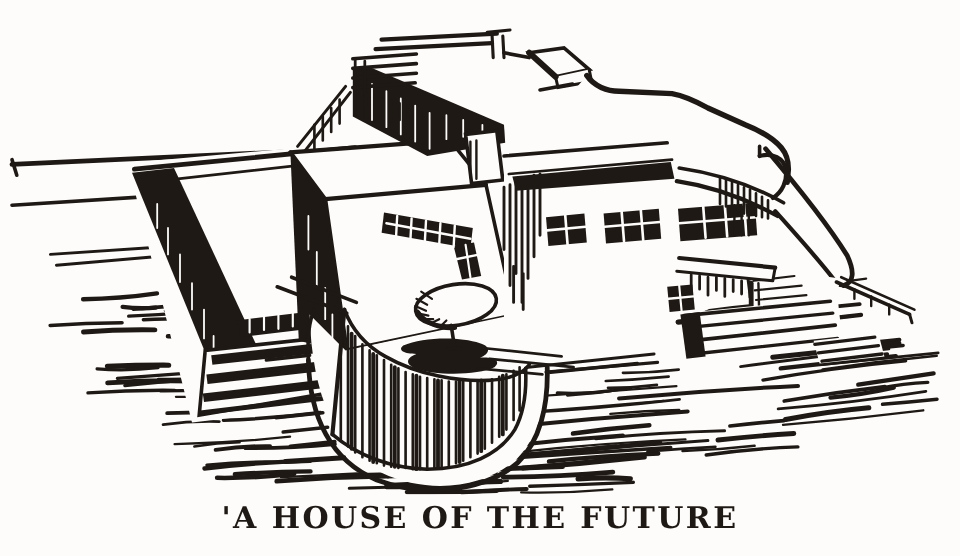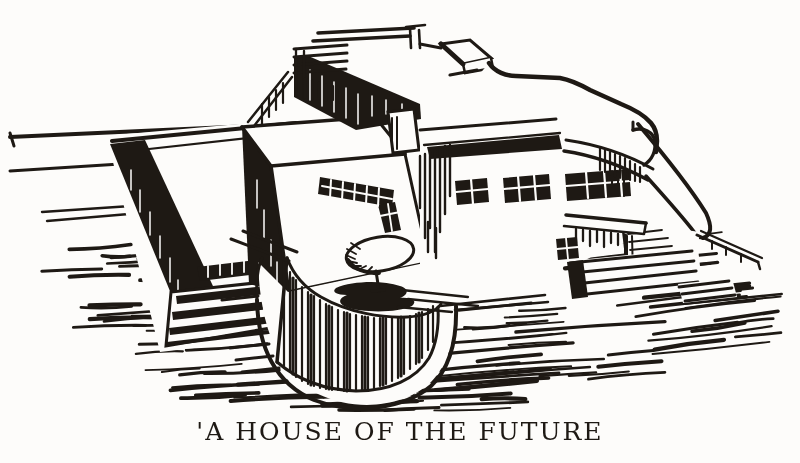--- a/index.html
+++ b/index.html
@@ -1,21 +1,21 @@
 <!DOCTYPE html>
 <html style="--ink: #1e1914; --paper: #fdfcfa;"><head>
 <meta charset="utf-8">
 <style>
   :root{ --ink:#1e1914; --paper:#fdfcfa; }
   html,body{margin:0;padding:0;background:var(--paper);}
   .page{position:relative;width:800px;height:463px;background:var(--paper);overflow:hidden;
         font-family:"DejaVu Serif", serif;}
   .illus{position:absolute;left:0;top:0;}
   .caption{position:absolute;left:0;right:0;top:417px;text-align:center;
-           font-weight:normal;font-size:25px;letter-spacing:2px;color:var(--ink);
+           font-weight:bold;font-size:25px;letter-spacing:2px;color:var(--ink);
            font-family:"DejaVu Serif", serif;white-space:nowrap;}
   svg *{vector-effect:none;}
 </style>
 </head>
 <body>
 
 <div class="page">
   <svg class="illus" width="800" height="412" viewBox="0 0 800 412" aria-hidden="false">
 
     <g id="ground-gen" stroke="var(--ink)" fill="none" stroke-linecap="round">

